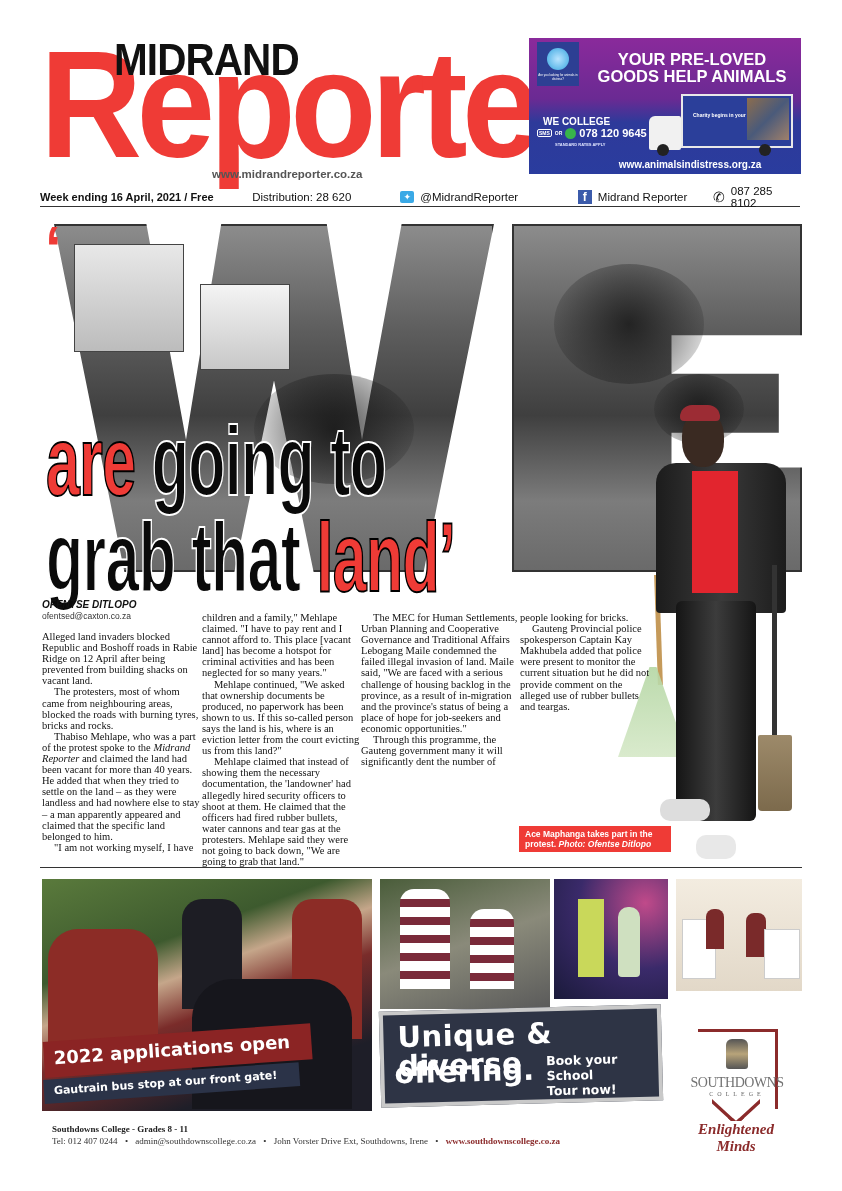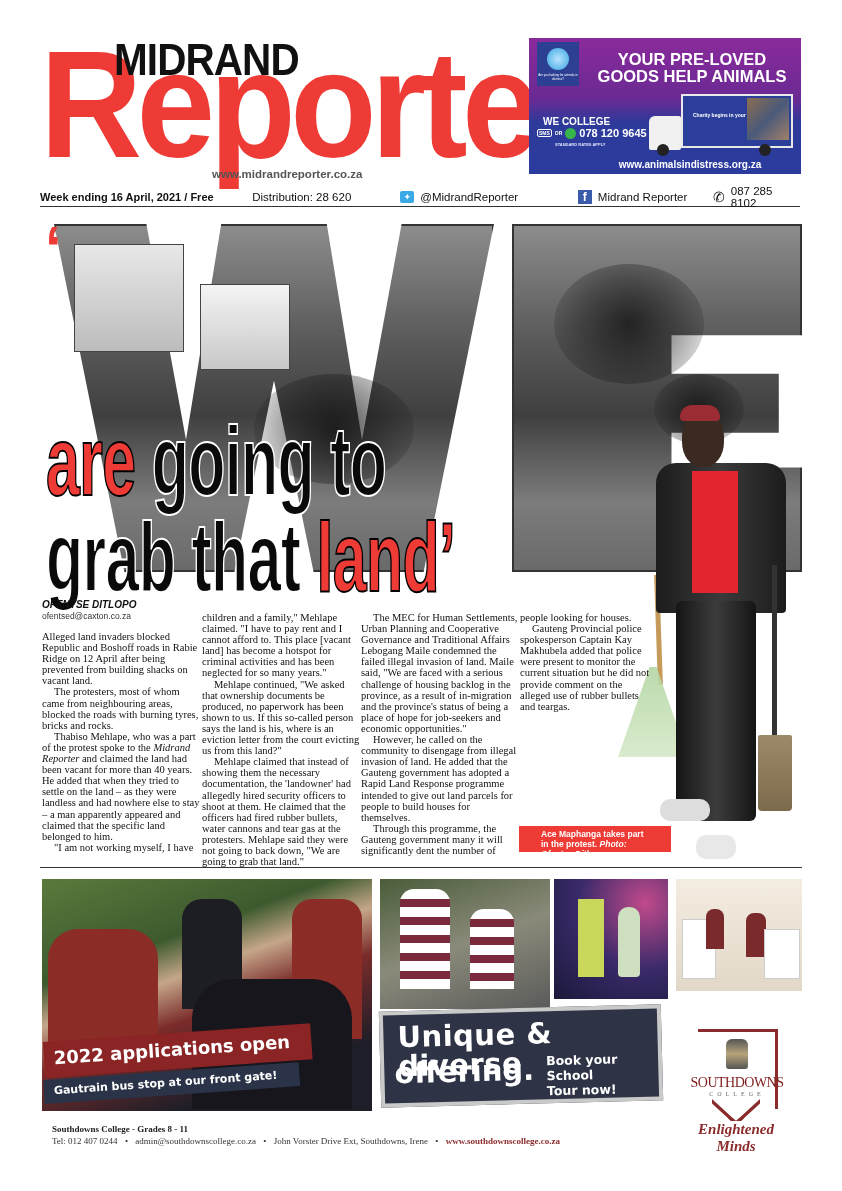--- a/index.html
+++ b/index.html
@@ -73,21 +73,21 @@
     
     .byline { position: absolute; left: 42px; top: 599px; font-family: "Liberation Sans", sans-serif; font-weight: bold; font-style: italic; font-size: 10px; color: #111; }
     .email { position: absolute; left: 42px; top: 611px; font-family: "Liberation Sans", sans-serif; font-size: 8.5px; color: #333; }
     .col { position: absolute; font-family: "Liberation Serif", serif; font-size: 10.5px; line-height: 11.1px; color: #111; }
     .col p { text-indent: 12px; }
     .col p.noindent { text-indent: 0; }
     .col1 { left: 42px; top: 631px; width: 160px; }
     .col2 { left: 202px; top: 612px; width: 160px; }
     .col3 { left: 361px; top: 612px; width: 160px; }
     .col4 { left: 520px; top: 612px; width: 132px; }
-    .caption { position: absolute; left: 519px; top: 826px; width: 152px; height: 26px; background: #ef3b36; padding: 3px 22px; font-family: "Liberation Sans", sans-serif; font-weight: bold; font-size: 8.5px; line-height: 10px; color: #fff; }
+    .caption { position: absolute; left: 519px; top: 826px; width: 152px; height: 26px; background: #ef3b36; padding: 3px 6px; font-family: "Liberation Sans", sans-serif; font-weight: bold; font-size: 8.5px; line-height: 10px; color: #fff; }
     .caption i { font-style: italic; }
     .divider { position: absolute; left: 40px; top: 867px; width: 762px; height: 1px; background: #333; }
 
     
     .ad-bottom { position: absolute; left: 40px; top: 875px; width: 762px; height: 240px; }
     .ab-photo1 { position: absolute; left: 2px; top: 4px; width: 330px; height: 232px; background: linear-gradient(160deg, #5a7a3c 0%, #3d5a2e 30%, #c5a68a 42%, #7a2c2a 55%, #1e1e28 80%); }
     .ab-photo1 .s1 { position: absolute; left: 6px; top: 50px; width: 110px; height: 140px; background: #8c2c26; border-radius: 30px 30px 0 0; }
     .ab-photo1 .s2 { position: absolute; left: 140px; top: 20px; width: 60px; height: 110px; background: #1d1d24; border-radius: 20px 20px 0 0; }
     .ab-photo1 .s3 { position: absolute; left: 250px; top: 20px; width: 70px; height: 140px; background: #8c2c26; border-radius: 20px 20px 0 0; }
     .ab-photo1 .s4 { position: absolute; left: 150px; top: 100px; width: 160px; height: 130px; background: #16161c; border-radius: 40px 40px 0 0; }
@@ -105,21 +105,21 @@
     .ab-p4 .b2 { position: absolute; left: 88px; top: 50px; width: 36px; height: 50px; background: #fff; border: 1px solid #ccc; }
     .ab-p4 .g1 { position: absolute; left: 30px; top: 30px; width: 18px; height: 40px; background: #7a2a2a; border-radius: 8px 8px 0 0; }
     .ab-p4 .g2 { position: absolute; left: 70px; top: 34px; width: 20px; height: 44px; background: #7a2a2a; border-radius: 8px 8px 0 0; }
     .ab-dark { position: absolute; left: 4px; top: 133px; width: 282px; height: 96px; background: #2e3445; border: 4px solid #c9c9c9; transform: rotate(-1.5deg); }
     .ab-unique { position: absolute; left: 14px; top: 8px; font-family: "DejaVu Sans", sans-serif; font-weight: bold; font-size: 29px; color: #fff; line-height: 1; letter-spacing: 0.5px; }
     .ab-offering { position: absolute; left: 10px; top: 44px; font-family: "DejaVu Sans", sans-serif; font-weight: bold; font-size: 29px; color: #fff; line-height: 1; }
     .ab-book { position: absolute; left: 162px; top: 42px; font-family: "DejaVu Sans", sans-serif; font-weight: bold; font-size: 12.5px; color: #fff; line-height: 15px; }
     .ab-logo { position: absolute; left: 302px; top: 150px; width: 118px; height: 108px; }
     .ab-logo .frame { position: absolute; left: 20px; top: 4px; width: 80px; height: 80px; border-top: 3px solid #8b2b2b; border-right: 3px solid #8b2b2b; }
     .ab-logo .lantern { position: absolute; left: 48px; top: 14px; width: 22px; height: 30px; background: linear-gradient(180deg, #555, #b8a47a 50%, #555); border-radius: 6px 6px 3px 3px; }
-    .ab-logo .name { position: absolute; left: 0; top: 50px; width: 118px; text-align: center; font-family: "Liberation Serif", serif; font-size: 14px; color: #7f1d1d; letter-spacing: -0.5px; }
+    .ab-logo .name { position: absolute; left: 0; top: 50px; width: 118px; text-align: center; font-family: "Liberation Serif", serif; font-size: 14px; color: #737373; letter-spacing: -0.5px; }
     .ab-logo .college { position: absolute; left: 0; top: 66px; width: 118px; text-align: center; font-family: "Liberation Serif", serif; font-size: 6px; color: #666; letter-spacing: 4px; }
     .ab-logo .chev { position: absolute; left: 34px; top: 74px; width: 48px; height: 22px; border-bottom: 3px solid #8b2b2b; border-left: 0; clip-path: polygon(0 0, 50% 100%, 100% 0, 100% 20%, 50% 120%, 0 20%); background: #8b2b2b; }
     .ab-motto { position: absolute; left: 310px; top: 246px; width: 100px; text-align: center; font-family: "Liberation Serif", serif; font-style: italic; font-weight: bold; font-size: 15px; color: #8b2b2b; }
 
     .footer1 { position: absolute; left: 52px; top: 1124px; font-family: "Liberation Serif", serif; font-weight: bold; font-size: 9px; color: #222; }
     .footer2 { position: absolute; left: 52px; top: 1136px; font-family: "Liberation Serif", serif; font-size: 9px; color: #333; white-space: nowrap; }
     .footer2 .sep { margin: 0 5px; }
     .footer2 .web { color: #8b2b2b; font-weight: bold; }
   </style>
 </head>
@@ -220,26 +220,25 @@
 </div>
 
 <div class="col col2">
   <p class="noindent">children and a family," Mehlape claimed. "I have to pay rent and I cannot afford to. This place [vacant land] has become a hotspot for criminal activities and has been neglected for so many years."</p>
   <p>Mehlape continued, "We asked that ownership documents be produced, no paperwork has been shown to us. If this so-called person says the land is his, where is an eviction letter from the court evicting us from this land?"</p>
   <p>Mehlape claimed that instead of showing them the necessary documentation, the 'landowner' had allegedly hired security officers to shoot at them. He claimed that the officers had fired rubber bullets, water cannons and tear gas at the protesters. Mehlape said they were not going to back down, "We are going to grab that land."</p>
 </div>
 
 <div class="col col3">
   <p>The MEC for Human Settlements, Urban Planning and Cooperative Governance and Traditional Affairs Lebogang Maile condemned the failed illegal invasion of land. Maile said, "We are faced with a serious challenge of housing backlog in the province, as a result of in-migration and the province's status of being a place of hope for job-seekers and economic opportunities."</p>
-  <p>However, he called on the community to disengage from illegal invasion of land. He added that the Gauteng government has adopted a Rapid Land Response programme intended to give out land parcels for people to build houses for themselves.</p>
   <p>Through this programme, the Gauteng government many it will significantly dent the number of</p>
 </div>
 
 <div class="col col4">
-  <p class="noindent">people looking for houses.</p>
+  <p class="noindent">people looking for bricks.</p>
   <p>Gauteng Provincial police spokesperson Captain Kay Makhubela added that police were present to monitor the current situation but he did not provide comment on the alleged use of rubber bullets and teargas.</p>
 </div>
 
 <div class="caption">
   <span>Ace Maphanga takes part in the protest. </span><i>Photo: Ofentse Ditlopo</i>
 </div>
 
 <div class="divider"></div>
 
 <div class="ad-bottom">

